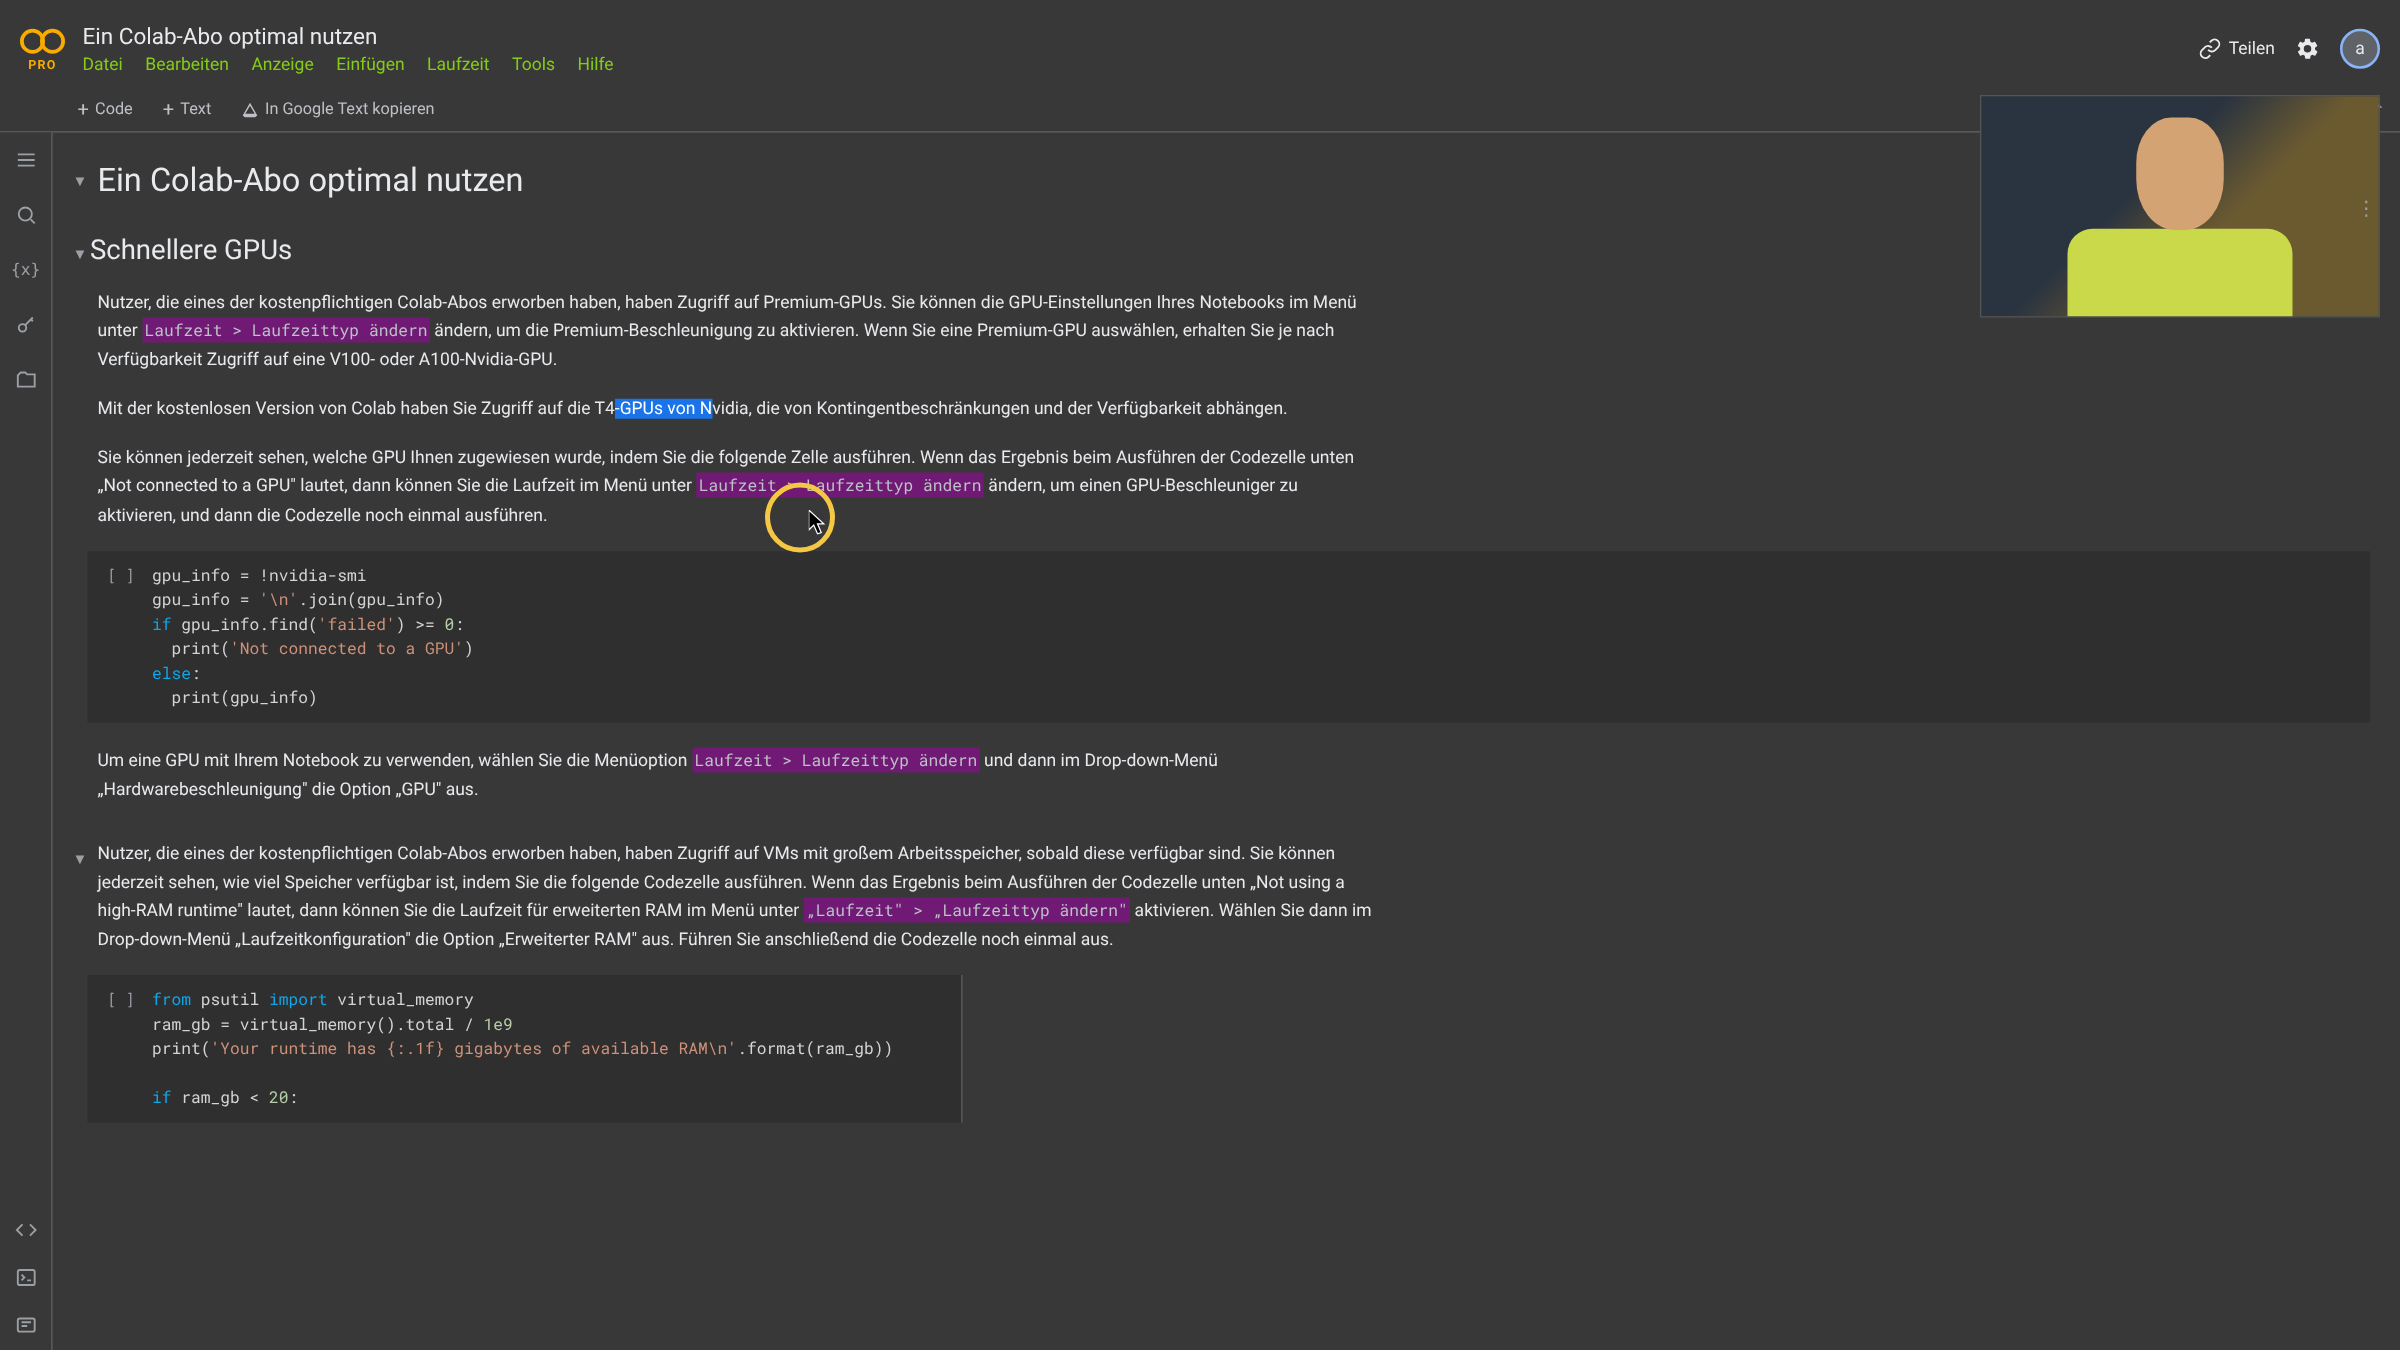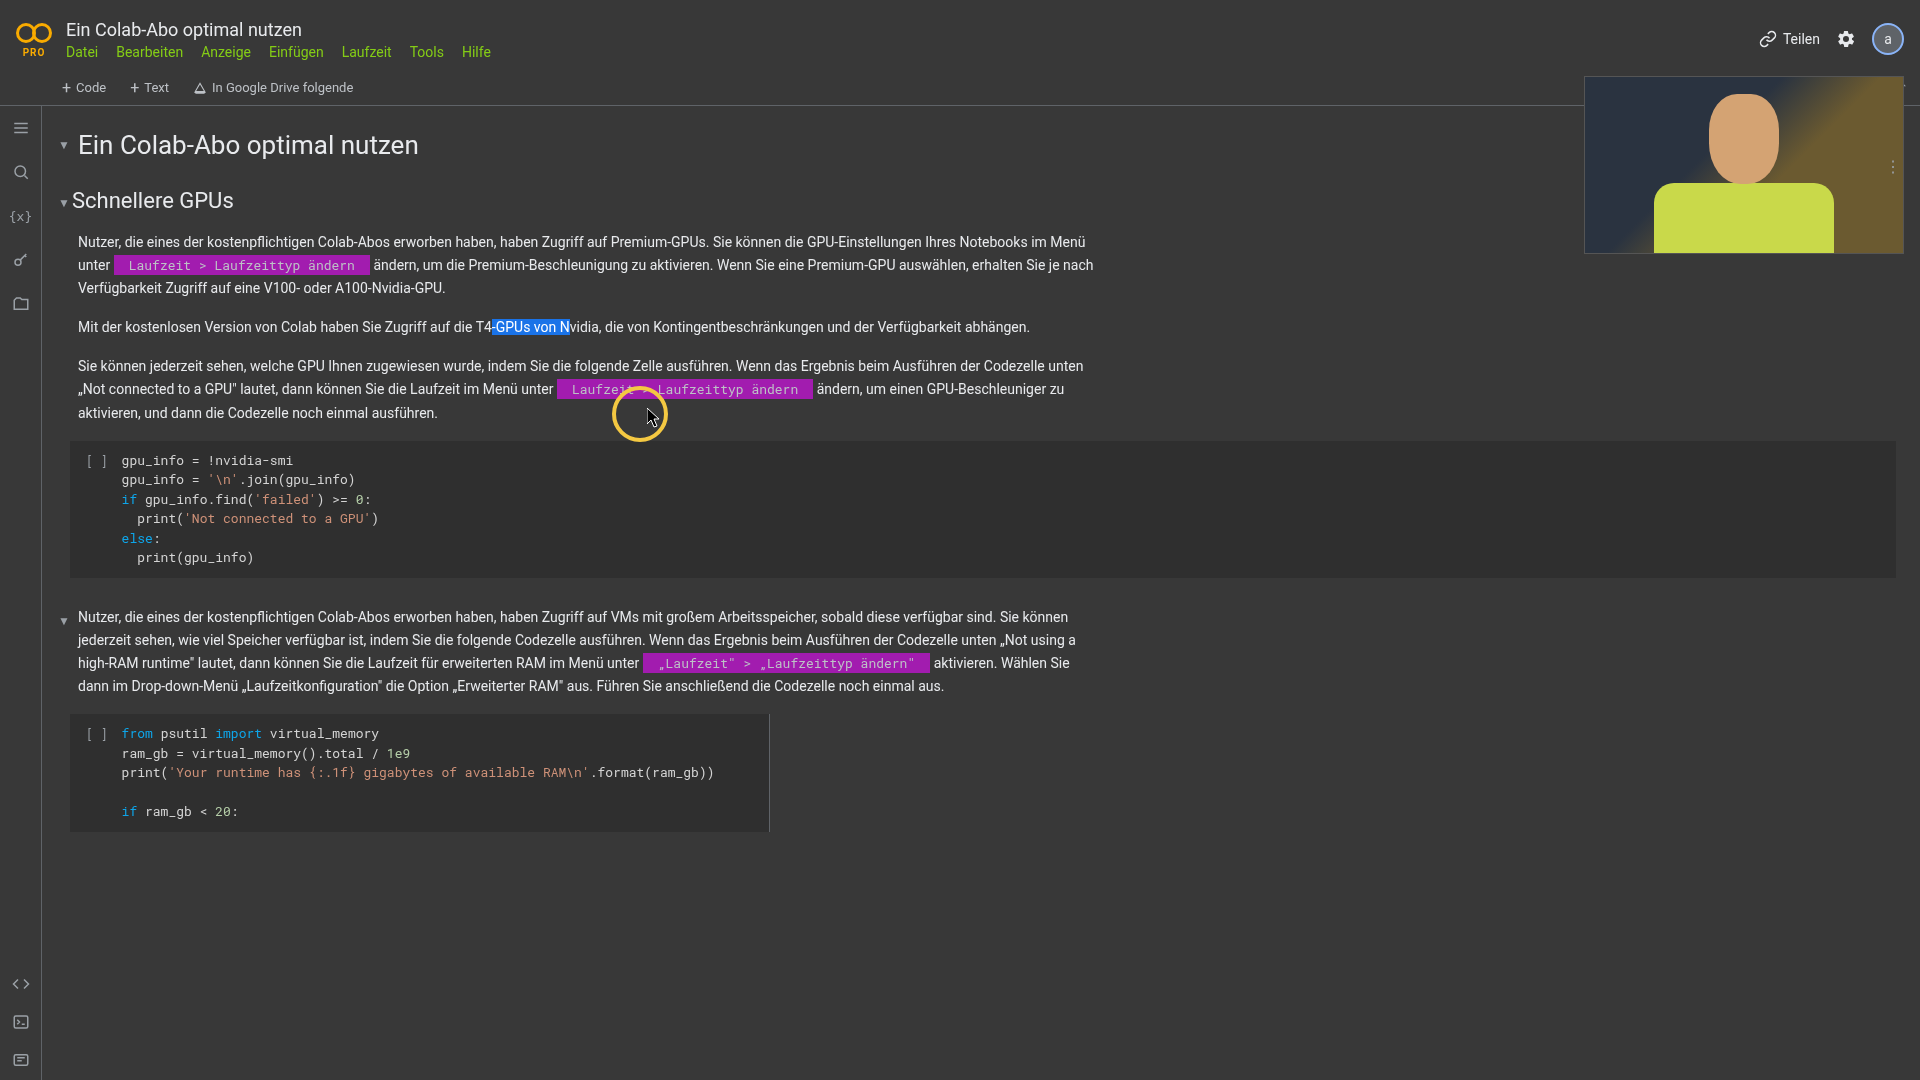--- a/index.html
+++ b/index.html
@@ -51,21 +51,21 @@
   position: relative;
 }
 .rail-icon { width: 20px; height: 20px; color: #9aa0a6; cursor: pointer; display: flex; align-items: center; justify-content: center; }
 .rail-bottom { position: absolute; bottom: 10px; display: flex; flex-direction: column; gap: 18px; align-items: center; }
 .content { flex: 1; overflow-y: auto; padding: 24px 24px 24px 18px; position: relative; }
 .section { margin-bottom: 28px; position: relative; }
 .sec-toggle { position: absolute; left: -2px; top: 8px; color: #9aa0a6; cursor: pointer; font-size: 12px; }
 .h1 { font-size: 26px; font-weight: 400; color: #e8eaed; margin-left: 18px; margin-bottom: 28px; }
 .h2 { font-size: 22px; font-weight: 400; color: #e8eaed; margin-left: 12px; margin-bottom: 18px; }
 .para { color: #e8eaed; font-size: 14px; line-height: 1.65; margin: 0 18px 16px 18px; max-width: 1020px; }
-.inline-code { font-family: 'Roboto Mono', monospace; background: #a21caf; padding: 1px 15px; font-size: 13px; color: #bdc1c6; }
+.inline-code { font-family: 'Roboto Mono', monospace; background: #701a75; padding: 1px 2px; font-size: 13px; color: #bdc1c6; }
 .highlight-sel { background: #1a73e8; color: #fff; }
 .code-cell { background: #2f2f2f; border-radius: 0; margin: 12px 0 20px 10px; padding: 10px 16px; display: flex; gap: 14px; }
 .cell-gutter { color: #9aa0a6; font-family: 'Roboto Mono', monospace; font-size: 12px; padding-top: 2px; white-space: pre; }
 .code-block { font-family: 'Roboto Mono', monospace; font-size: 13px; line-height: 1.5; white-space: pre; color: #d4d4d4; }
 .kw { color: #0ea5e9; }
 .str { color: #ce9178; }
 .num { color: #b5cea8; }
 .webcam {
   position: absolute; top: 76px; right: 16px;
   width: 320px; height: 178px;
@@ -137,21 +137,21 @@
       <span>Code</span>
     </div>
   <div class="tb-btn">
       <span class="plus">+</span>
       <span>Text</span>
     </div>
   <div class="tb-btn">
     <svg width="14" height="14" viewBox="0 0 24 24" fill="#bdc1c6">
         <path d="M12 2L2 19.5 5 22h14l3-2.5L12 2zm0 4l6.5 11h-13L12 6z"></path>
       </svg>
-    <span>In Google Drive folgende</span>
+    <span>In Google Text kopieren</span>
   </div>
   <div class="collapse-caret">
     <svg width="14" height="14" viewBox="0 0 24 24" fill="#9aa0a6">
         <path d="M7 14l5-5 5 5H7z"></path>
       </svg>
   </div>
 </div>
 
 <div class="body-area">
   <div class="left-rail">
@@ -225,20 +225,23 @@
       <div class="code-cell">
         <div class="cell-gutter">[ ]</div>
         <div class="code-block"><span>gpu_info = !nvidia-smi</span>
 <span>gpu_info = </span><span class="str">'\n'</span><span>.join(gpu_info)</span>
 <span class="kw">if</span><span> gpu_info.find(</span><span class="str">'failed'</span><span>) &gt;= </span><span class="num">0</span><span>:</span>
 <span>  print(</span><span class="str">'Not connected to a GPU'</span><span>)</span>
 <span class="kw">else</span><span>:</span>
 <span>  print(gpu_info)</span></div>
       </div>
 
+      <p class="para">
+        <span>Um eine GPU mit Ihrem Notebook zu verwenden, wählen Sie die Menüoption </span><span class="inline-code">Laufzeit &gt; Laufzeittyp ändern</span><span> und dann im Drop-down-Menü „Hardwarebeschleunigung" die Option „GPU" aus.</span>
+      </p>
     </div>
 
     <div class="section">
       <span class="sec-toggle">▼</span>
 
       <p class="para">
         <span>Nutzer, die eines der kostenpflichtigen Colab-Abos erworben haben, haben Zugriff auf VMs mit großem Arbeitsspeicher, sobald diese verfügbar sind. Sie können jederzeit sehen, wie viel Speicher verfügbar ist, indem Sie die folgende Codezelle ausführen. Wenn das Ergebnis beim Ausführen der Codezelle unten „Not using a high-RAM runtime" lautet, dann können Sie die Laufzeit für erweiterten RAM im Menü unter </span><span class="inline-code">„Laufzeit" &gt; „Laufzeittyp ändern"</span><span> aktivieren. Wählen Sie dann im Drop-down-Menü „Laufzeitkonfiguration" die Option „Erweiterter RAM" aus. Führen Sie anschließend die Codezelle noch einmal aus.</span>
       </p>
 
       <div class="code-cell cc2">

